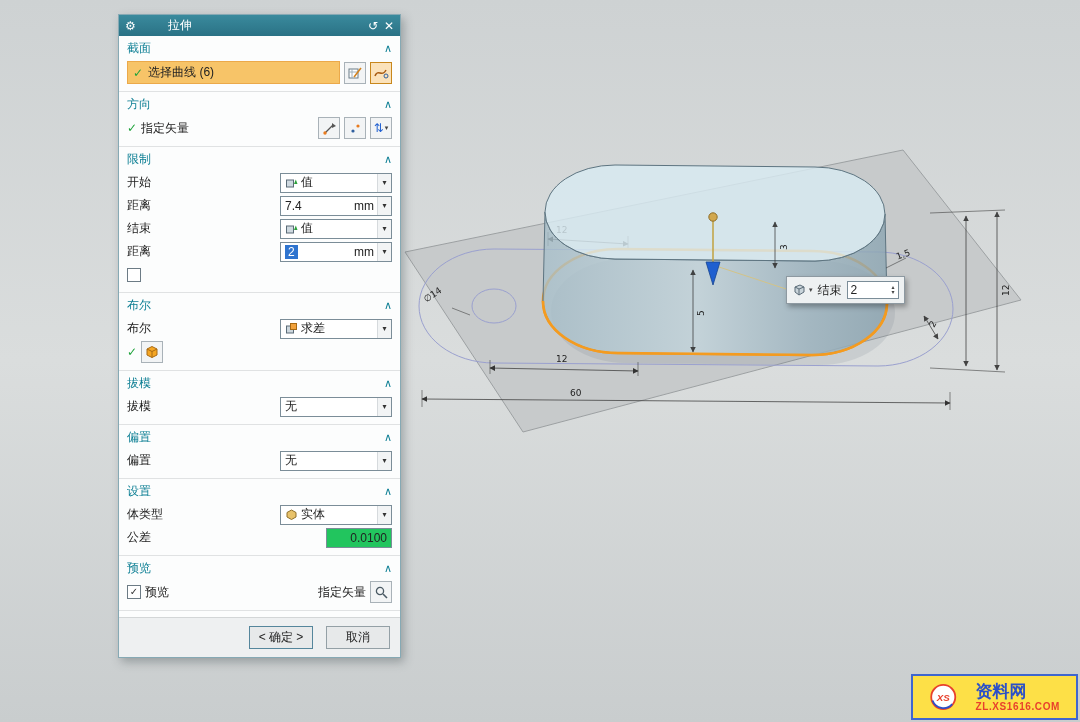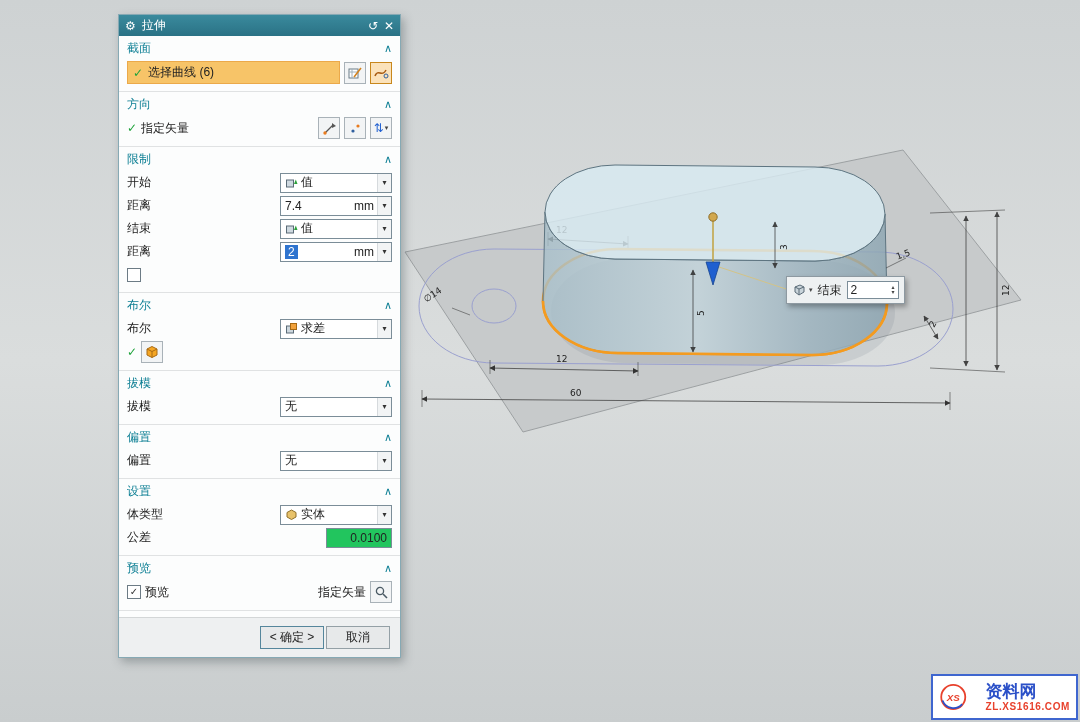--- a/index.html
+++ b/index.html
@@ -17,21 +17,21 @@
     position:absolute;left:118px;top:14px;width:283px;height:644px;
     background:#fcfdfd;border:1px solid #86a9b4;
     box-shadow:3px 4px 9px rgba(55,65,70,.35);
     display:flex;flex-direction:column;z-index:5;box-sizing:border-box;
     overflow:hidden;
   }
   .dlg-title{
     height:21px;min-height:21px;background:linear-gradient(#3a8a9d,#2a7285);
     color:#fff;display:flex;align-items:center;gap:6px;padding:0 6px;
   }
-  .dlg-title .t{flex:1;}
+  .dlg-title .t{flex:1;margin-left:26px;}
   .dlg-title .ic{cursor:pointer;font-size:12px;line-height:1;}
   .sec{border-bottom:1px solid #e0e2e3;padding:2px 8px 5px;}
   .sec-h{display:flex;align-items:center;justify-content:space-between;
     color:#0d7f94;padding:2px 0;}
   .sec-h .chev{color:#0d7f94;font-size:11px;cursor:pointer;}
   .row{display:flex;align-items:center;margin:2px 0;min-height:21px;gap:4px;}
   .lbl{flex:1;white-space:nowrap;}
   .chk{color:#1fa33b;font-weight:700;}
   .dd{width:112px;min-width:112px;height:20px;border:1px solid #7b8d98;background:#fff;
     display:flex;align-items:center;gap:3px;padding:0 0 0 4px;box-sizing:border-box;cursor:pointer;}
@@ -44,42 +44,42 @@
     display:flex;align-items:center;justify-content:center;box-sizing:border-box;cursor:pointer;}
   .ibtn.active{border-color:#c8871c;background:#fbe2ba;}
   .ibtn .mini-arr{font-size:7px;color:#444;margin-left:1px;}
   .cb{width:12px;height:12px;min-width:12px;border:1px solid #6c7b85;background:#fff;
     display:inline-flex;align-items:center;justify-content:center;
     font-size:10px;color:#333;line-height:1;cursor:pointer;}
   .valbox{border:1px solid #7b8d98;background:#22c55e;height:20px;display:flex;
     align-items:center;padding:0 4px;box-sizing:border-box;}
   .tolbox{width:66px;margin-left:auto;justify-content:flex-end;}
   .selval{background:#2f74cf;color:#fff;padding:0 3px;}
-  .btnbar{margin-top:auto;display:flex;justify-content:flex-end;gap:2px;
+  .btnbar{margin-top:auto;display:flex;justify-content:flex-end;gap:13px;
     padding:8px 10px;background:#eef0f1;border-top:1px solid #d3d6d7;}
   .btn{height:21px;min-width:46px;padding:0 8px;background:#e7e9ea;border:1px solid #94a0a6;
     display:flex;align-items:center;justify-content:center;cursor:pointer;}
   .btn.primary{border-color:#55869c;}
 
   
   .minibar{
     position:absolute;left:786px;top:276px;height:26px;z-index:3;
     background:#eef1f2;border:1px solid #8d99a1;box-shadow:2px 3px 5px rgba(0,0,0,.3);
     display:flex;align-items:center;gap:5px;padding:0 5px;
   }
   .mb-dd{display:flex;align-items:center;gap:2px;cursor:pointer;}
   .mb-dd .mini-arr{font-size:7px;color:#444;}
   .mb-input{width:52px;height:18px;background:#fff;border:1px solid #7b8d98;
     display:flex;align-items:center;padding:0 3px;box-sizing:border-box;cursor:text;}
   .mb-input .v{flex:1;}
   .spin{display:flex;flex-direction:column;font-size:6px;line-height:5px;color:#444;cursor:pointer;}
 
   
-  .wm{position:absolute;right:2px;bottom:2px;width:131px;height:38px;background:#ffffff;
-    border:2px solid #3f66cf;display:flex;align-items:center;gap:18px;padding:2px 6px;z-index:6;}
+  .wm{position:absolute;right:2px;bottom:2px;width:131px;height:38px;background:#fde047;
+    border:2px solid #3f66cf;display:flex;align-items:center;gap:18px;padding:2px 16px;z-index:6;}
   .wm-name{color:#2b50c8;font-weight:700;font-size:17px;line-height:18px;}
   .wm-url{color:#e8412c;font-size:10px;font-weight:700;letter-spacing:.6px;}
 </style>
 </head>
 <body>
 
 <svg class="canvas-svg" width="1080" height="722" viewBox="0 0 1080 722">
   <defs>
     <linearGradient id="bgG" x1="0" y1="0" x2="0" y2="1">
       <stop offset="0" stop-color="#ced2d3"></stop>

